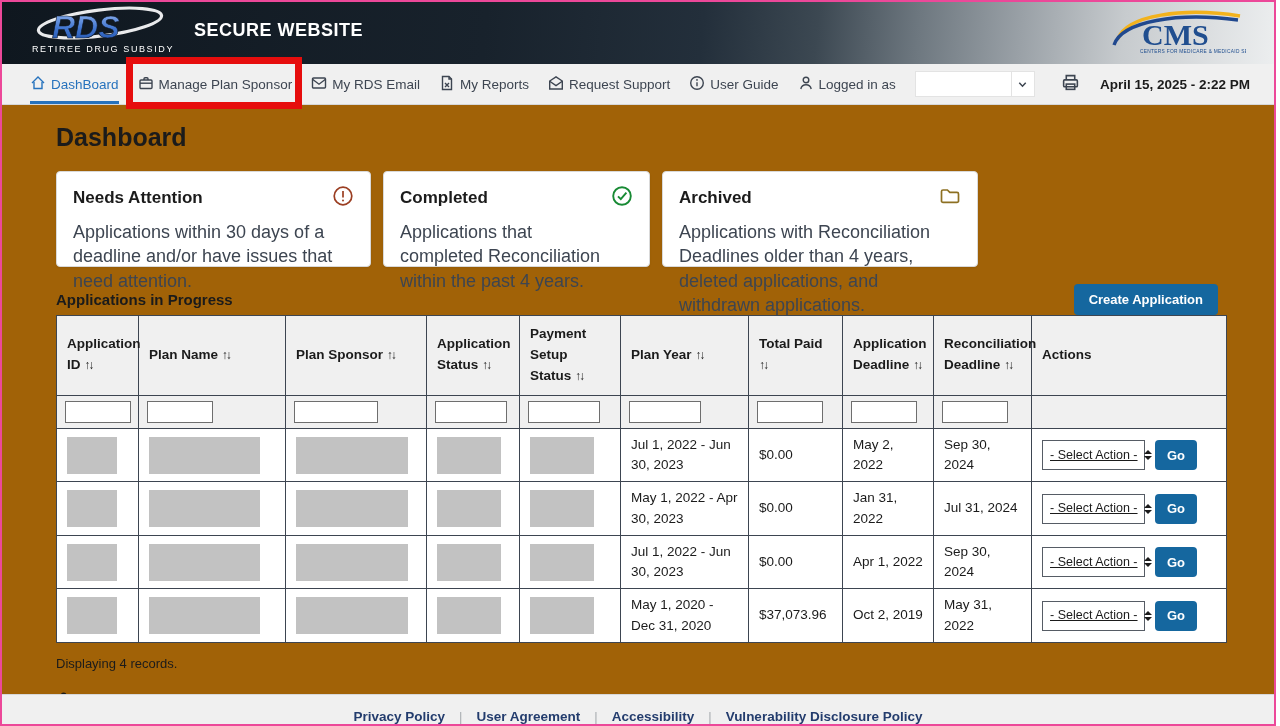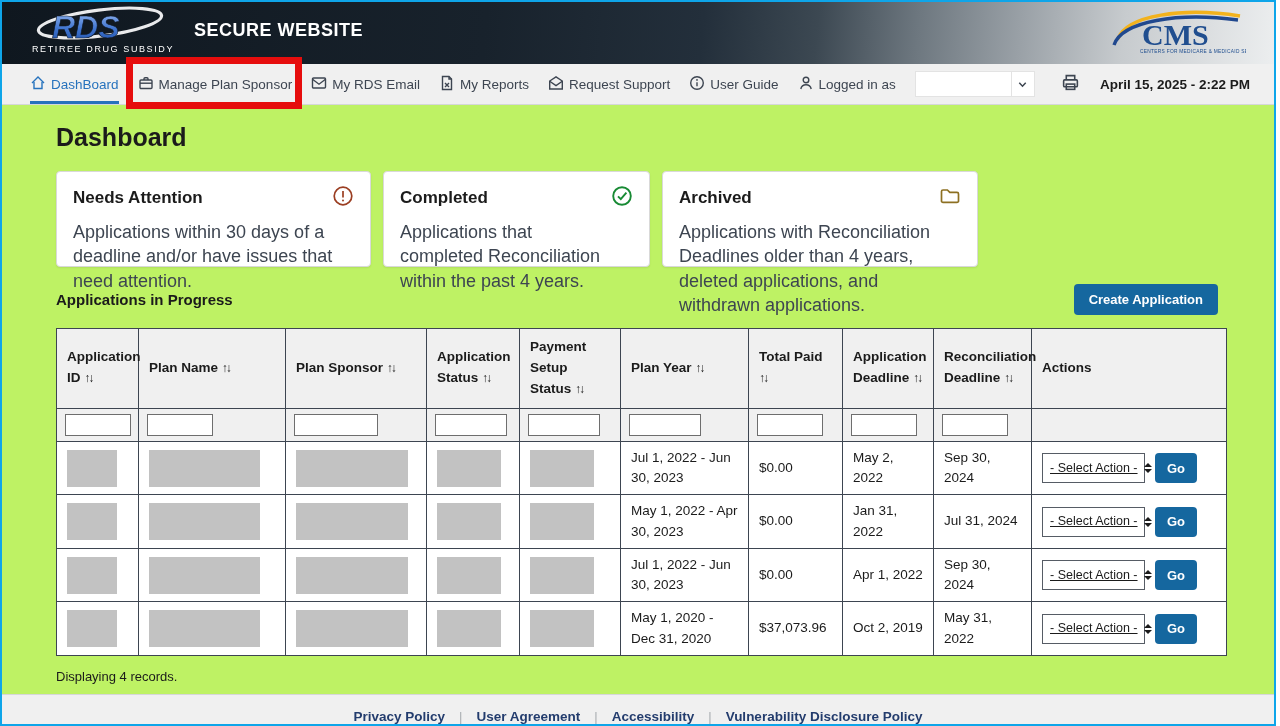--- a/index.html
+++ b/index.html
@@ -1,18 +1,18 @@
 <!DOCTYPE html>
 <html><head>
 <meta charset="utf-8">
 <style>
   * { margin:0; padding:0; box-sizing:border-box; }
   html,body { width:1280px; height:726px; overflow:hidden; }
   body { font-family:"Liberation Sans","DejaVu Sans",sans-serif; background:#fff; color:#1b1b1b; }
-  .page { position:relative; width:1276px; height:726px; border:2px solid #0ea5e9; background:#bef264; }
+  .page { position:relative; width:1276px; height:726px; border:2px solid #ec4899; background:#a16207; }
 
   
   .top-header { position:relative; height:62px;
     background:linear-gradient(95deg,#0f171f 0%,#18222c 38%,#232f3b 55%,#3c4852 64%,#6e7880 72%,#9aa1a7 80%,#c7cbce 88%,#eceeef 100%);
     display:flex; align-items:center; }
   .rds-logo { margin-left:28px; width:150px; }
   .site-title { color:#fff; font-weight:bold; font-size:18px; letter-spacing:.5px; margin-left:14px; margin-top:-6px; }
   .cms-logo { position:absolute; right:28px; top:7px; }
 
   
@@ -40,21 +40,21 @@
   .card { background:#fff; border:1px solid #d9d9d9; border-radius:4px; box-shadow:0 1px 2px rgba(0,0,0,.08);
     padding:13px 16px; height:96px; cursor:pointer; }
   .card.highlight { background:#f9bc2d; border-color:#f9bc2d; }
   .card-head { display:flex; align-items:center; justify-content:space-between; margin-bottom:9px; }
   .card-title { font-size:17px; font-weight:bold; color:#1b1b1b; }
   .card-desc { font-size:18px; line-height:1.35; color:#3d4551; }
   .card.highlight .card-desc { color:#22303c; }
   .card-1 { width:315px; } .card-2 { width:237px; } .card-3 { width:267px; } .card-4 { width:316px; }
   .card-2 .card-desc, .card-3 .card-desc { max-width:205px; }
 
-  .section-row { display:flex; align-items:center; justify-content:space-between; margin-top:17px; margin-bottom:13px; }
+  .section-row { display:flex; align-items:center; justify-content:space-between; margin-top:17px; }
   .section-heading { font-size:15px; font-weight:bold; color:#1b1b1b; }
   .btn-primary { background:#15679f; color:#fff; font-weight:bold; font-size:13px; border:none;
     border-radius:4px; padding:8px 15px; cursor:pointer; font-family:inherit; }
 
   table.apps { border-collapse:collapse; table-layout:fixed; width:1170px; }
   table.apps th, table.apps td { border:1px solid #3d4551; }
   table.apps thead th { background:#f0f0f0; font-size:13.5px; font-weight:bold; text-align:left;
     padding:8px 10px; height:70px; vertical-align:middle; line-height:1.55; color:#1b1b1b; }
   .sort { font-weight:bold; font-size:12px; letter-spacing:-2px; }
   tr.filter-row td { background:#f0f0f0; padding:5px 8px; height:33px; }

